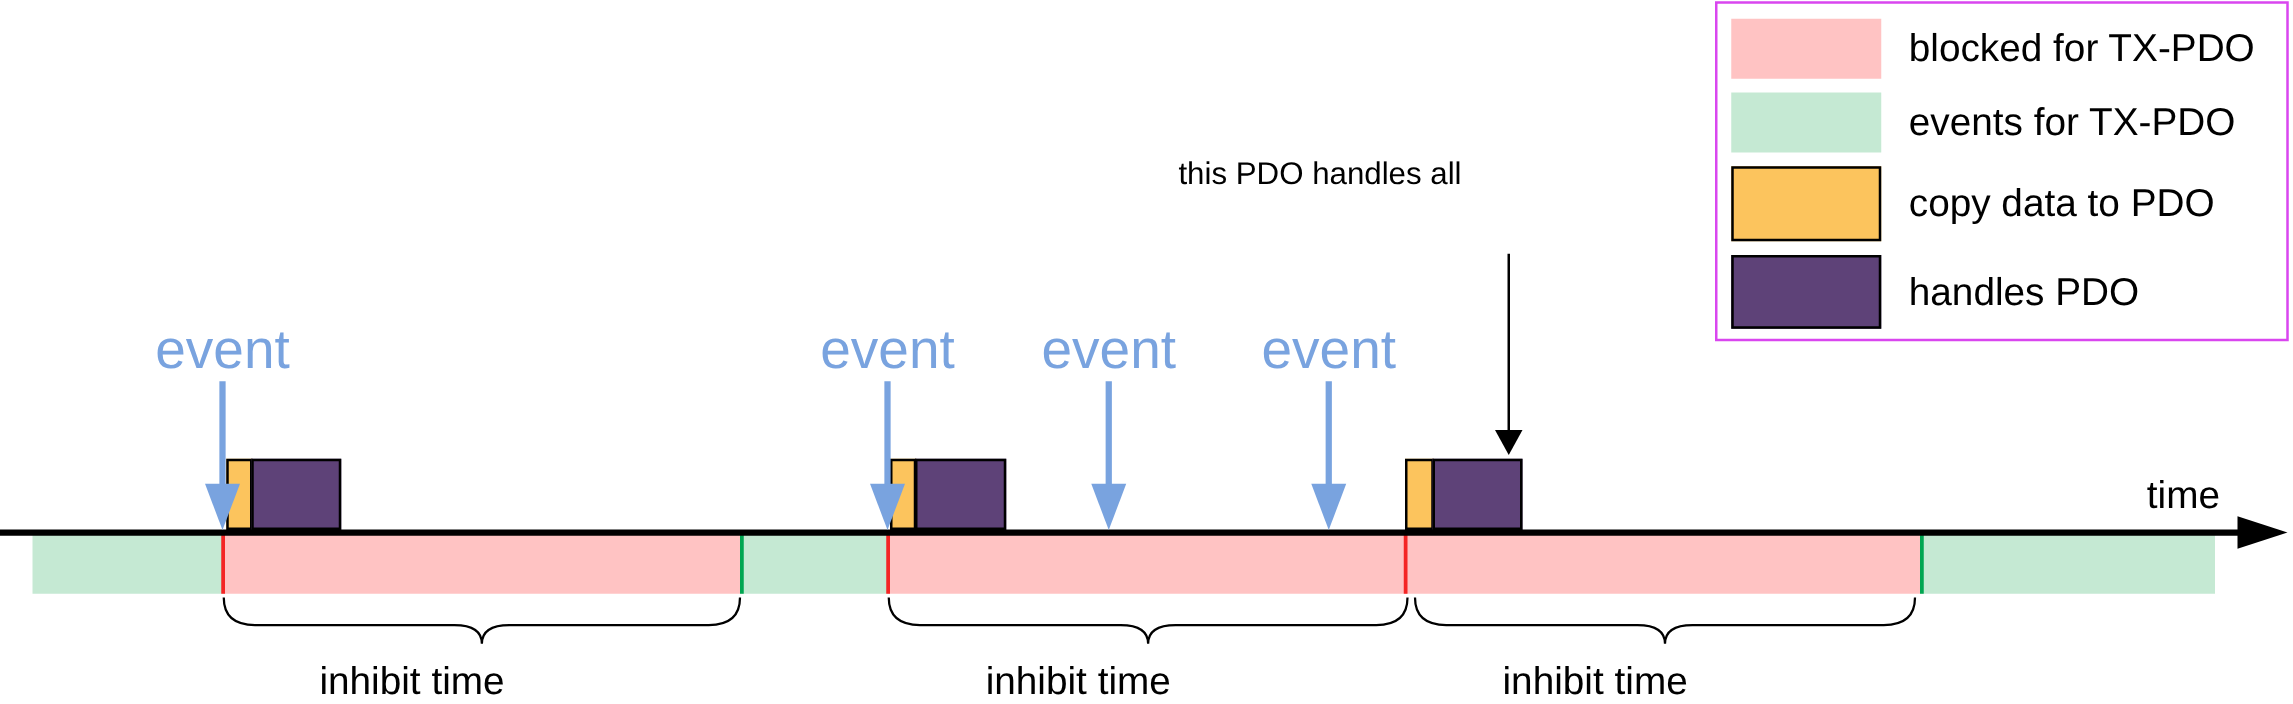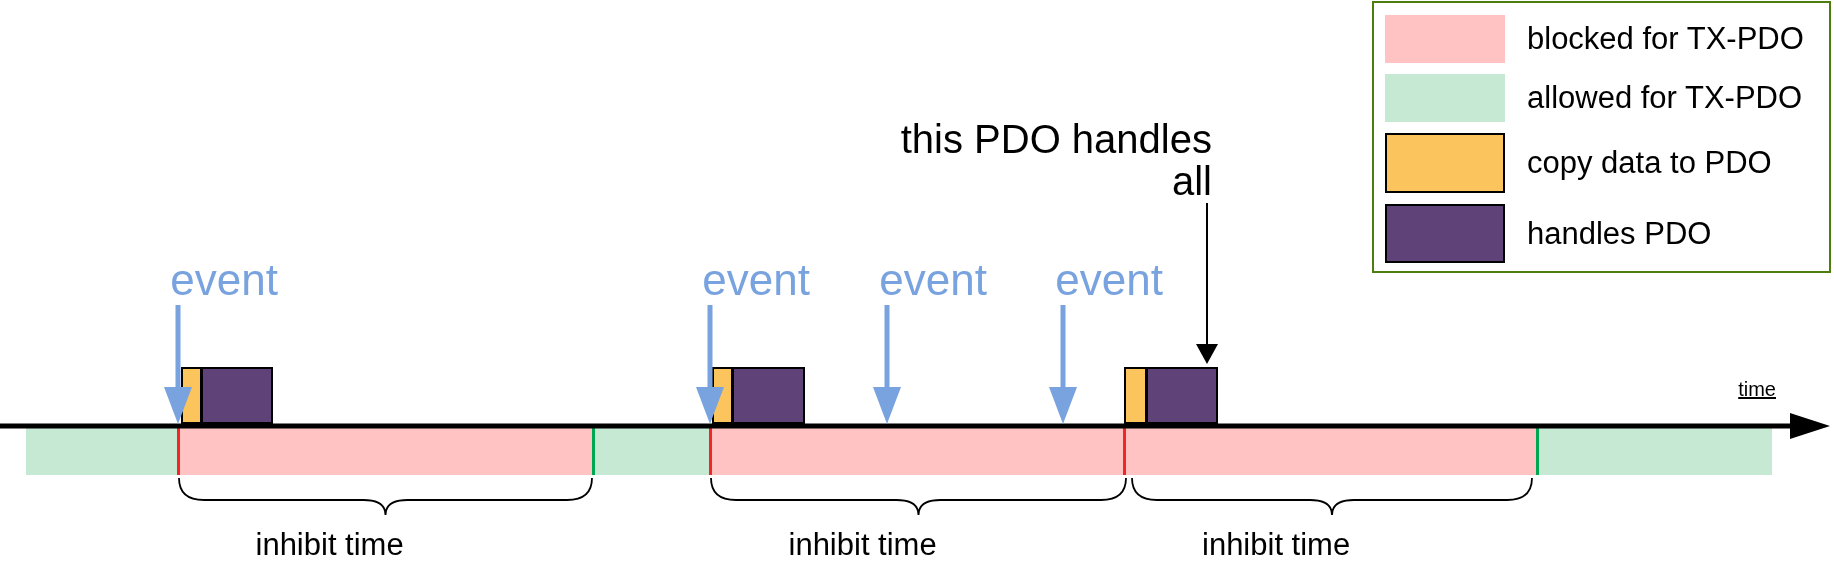--- a/index.html
+++ b/index.html
@@ -12,39 +12,39 @@
   }
   
   .seg{position:absolute;top:428px;height:47px;}
   .divider{position:absolute;top:428px;height:47px;width:3px;}
   
   .blk{position:absolute;top:367px;height:57px;box-sizing:border-box;border:2px solid #000;}
   
   #overlay{position:absolute;left:0;top:0;width:1834px;height:563px;pointer-events:none;}
   
   .event-label{
-    position:absolute;top:256px;width:200px;text-align:right;
+    position:absolute;top:256px;width:200px;text-align:center;
     font-size:44px;line-height:48px;
   }
   .inhibit-label{
     position:absolute;top:528px;width:260px;
     font-size:31px;line-height:34px;color:#000;
   }
   .annotation{
     position:absolute;left:900px;top:118px;width:312px;
-    text-align:right;font-size:40px;line-height:42px;color:#000;
+    text-align:center;font-size:25px;line-height:42px;color:#000;
   }
   .time-label{
     position:absolute;left:1684px;top:378px;width:92px;
-    text-align:right;font-size:20px;color:#000;text-decoration:underline;
+    text-align:right;font-size:31px;color:#000;
   }
   
   .legend{
     position:absolute;left:1372px;top:1px;width:459px;height:272px;
-    box-sizing:border-box;border:2px solid #4d7c0f;background:#fff;
+    box-sizing:border-box;border:2px solid #d946ef;background:#fff;
     padding:12px 0 0 11px;
   }
   .legend-row{display:flex;align-items:center;margin-bottom:11px;}
   .legend-swatch{width:120px;flex:0 0 120px;box-sizing:border-box;}
   .legend-text{margin-left:22px;font-size:31px;color:#000;white-space:nowrap;}
 </style>
 </head>
 <body>
 
 <div id="stage">
@@ -106,21 +106,21 @@
 
   <div class="time-label">time</div>
 
   <div class="legend" id="legend">
       <div class="legend-row">
         <div class="legend-swatch" style="height: 48px; background: rgb(255, 195, 195); border: none;"></div>
         <div class="legend-text">blocked for TX-PDO</div>
       </div>
       <div class="legend-row">
         <div class="legend-swatch" style="height: 48px; background: rgb(197, 233, 211); border: none;"></div>
-        <div class="legend-text">allowed for TX-PDO</div>
+        <div class="legend-text">events for TX-PDO</div>
       </div>
       <div class="legend-row">
         <div class="legend-swatch" style="height: 60px; background: rgb(252, 196, 93); border: 2px solid rgb(0, 0, 0);"></div>
         <div class="legend-text">copy data to PDO</div>
       </div>
       <div class="legend-row">
         <div class="legend-swatch" style="height: 59px; background: rgb(94, 66, 120); border: 2px solid rgb(0, 0, 0);"></div>
         <div class="legend-text">handles PDO</div>
       </div>
     </div>

